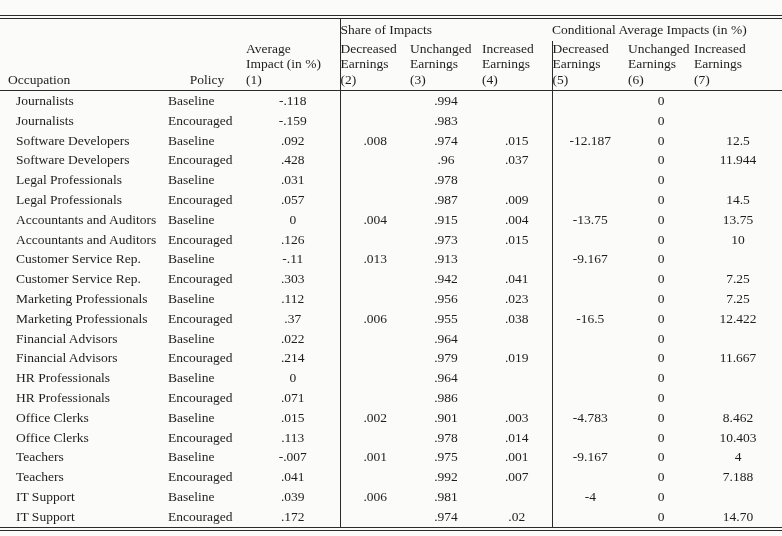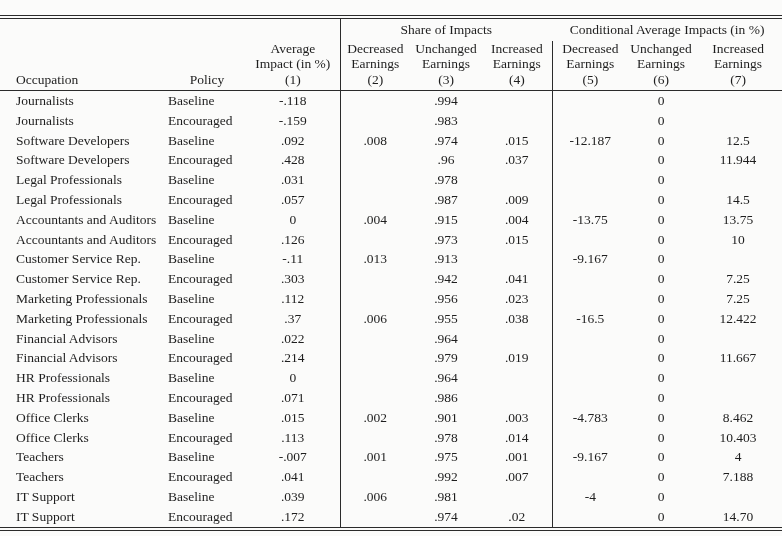--- a/index.html
+++ b/index.html
@@ -23,29 +23,29 @@
     border-top: 4px double var(--rule);
     border-bottom: 4px double var(--rule);
   }
   th, td {
     padding: 0;
     font-weight: normal;
     font-size: 13.5px;
     white-space: nowrap;
     overflow: hidden;
   }
-  thead th { vertical-align: bottom; text-align: center; }
+  thead th { vertical-align: bottom; text-align: left; }
   tr.group-row th { vertical-align: top; height: 24px; line-height: 22px; }
   tr.sub-row th { border-bottom: 1px solid var(--rule); padding-bottom: 1px; }
   tr.sub-row th div { line-height: 15px; }
   tr.sub-row th div.num-line { line-height: 18px; }
   th.txt-left, td.occ, td.pol { text-align: left; }
   td.occ { padding-left: 16px; }
   td.pol, th.pol-h { padding-left: 8px; }
-  th.occ-h { padding-left: 16px; text-align: left; }
+  th.occ-h { padding-left: 8px; text-align: left; }
   th.pol-h { text-align: center; }
   tbody td { height: 19.8px; line-height: 19.8px; text-align: center; }
   .bl { border-left: 1px solid var(--rule); }
 </style>
 </head>
 <body>
 
 <div class="page">
   <table>
     <colgroup>

